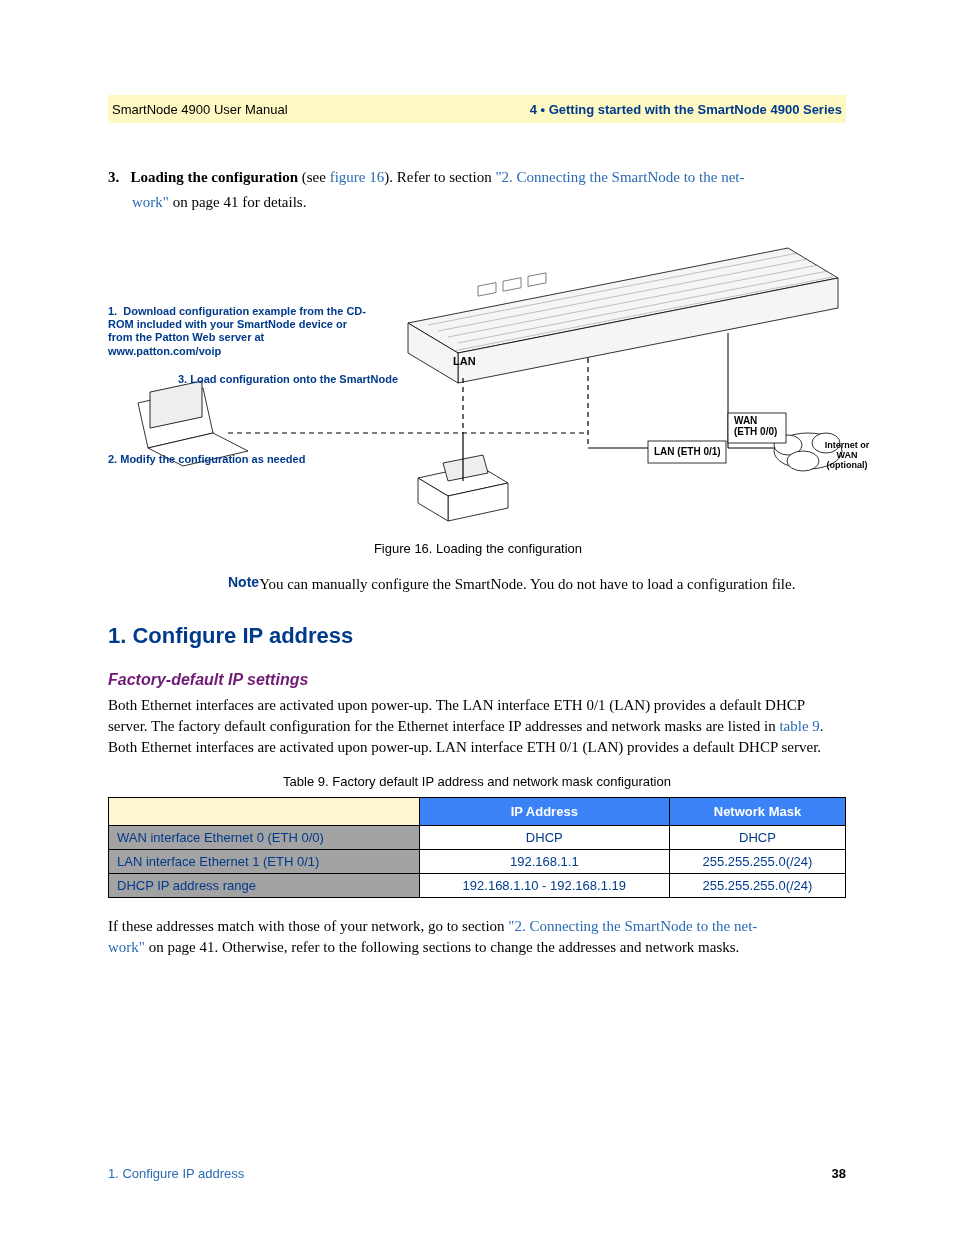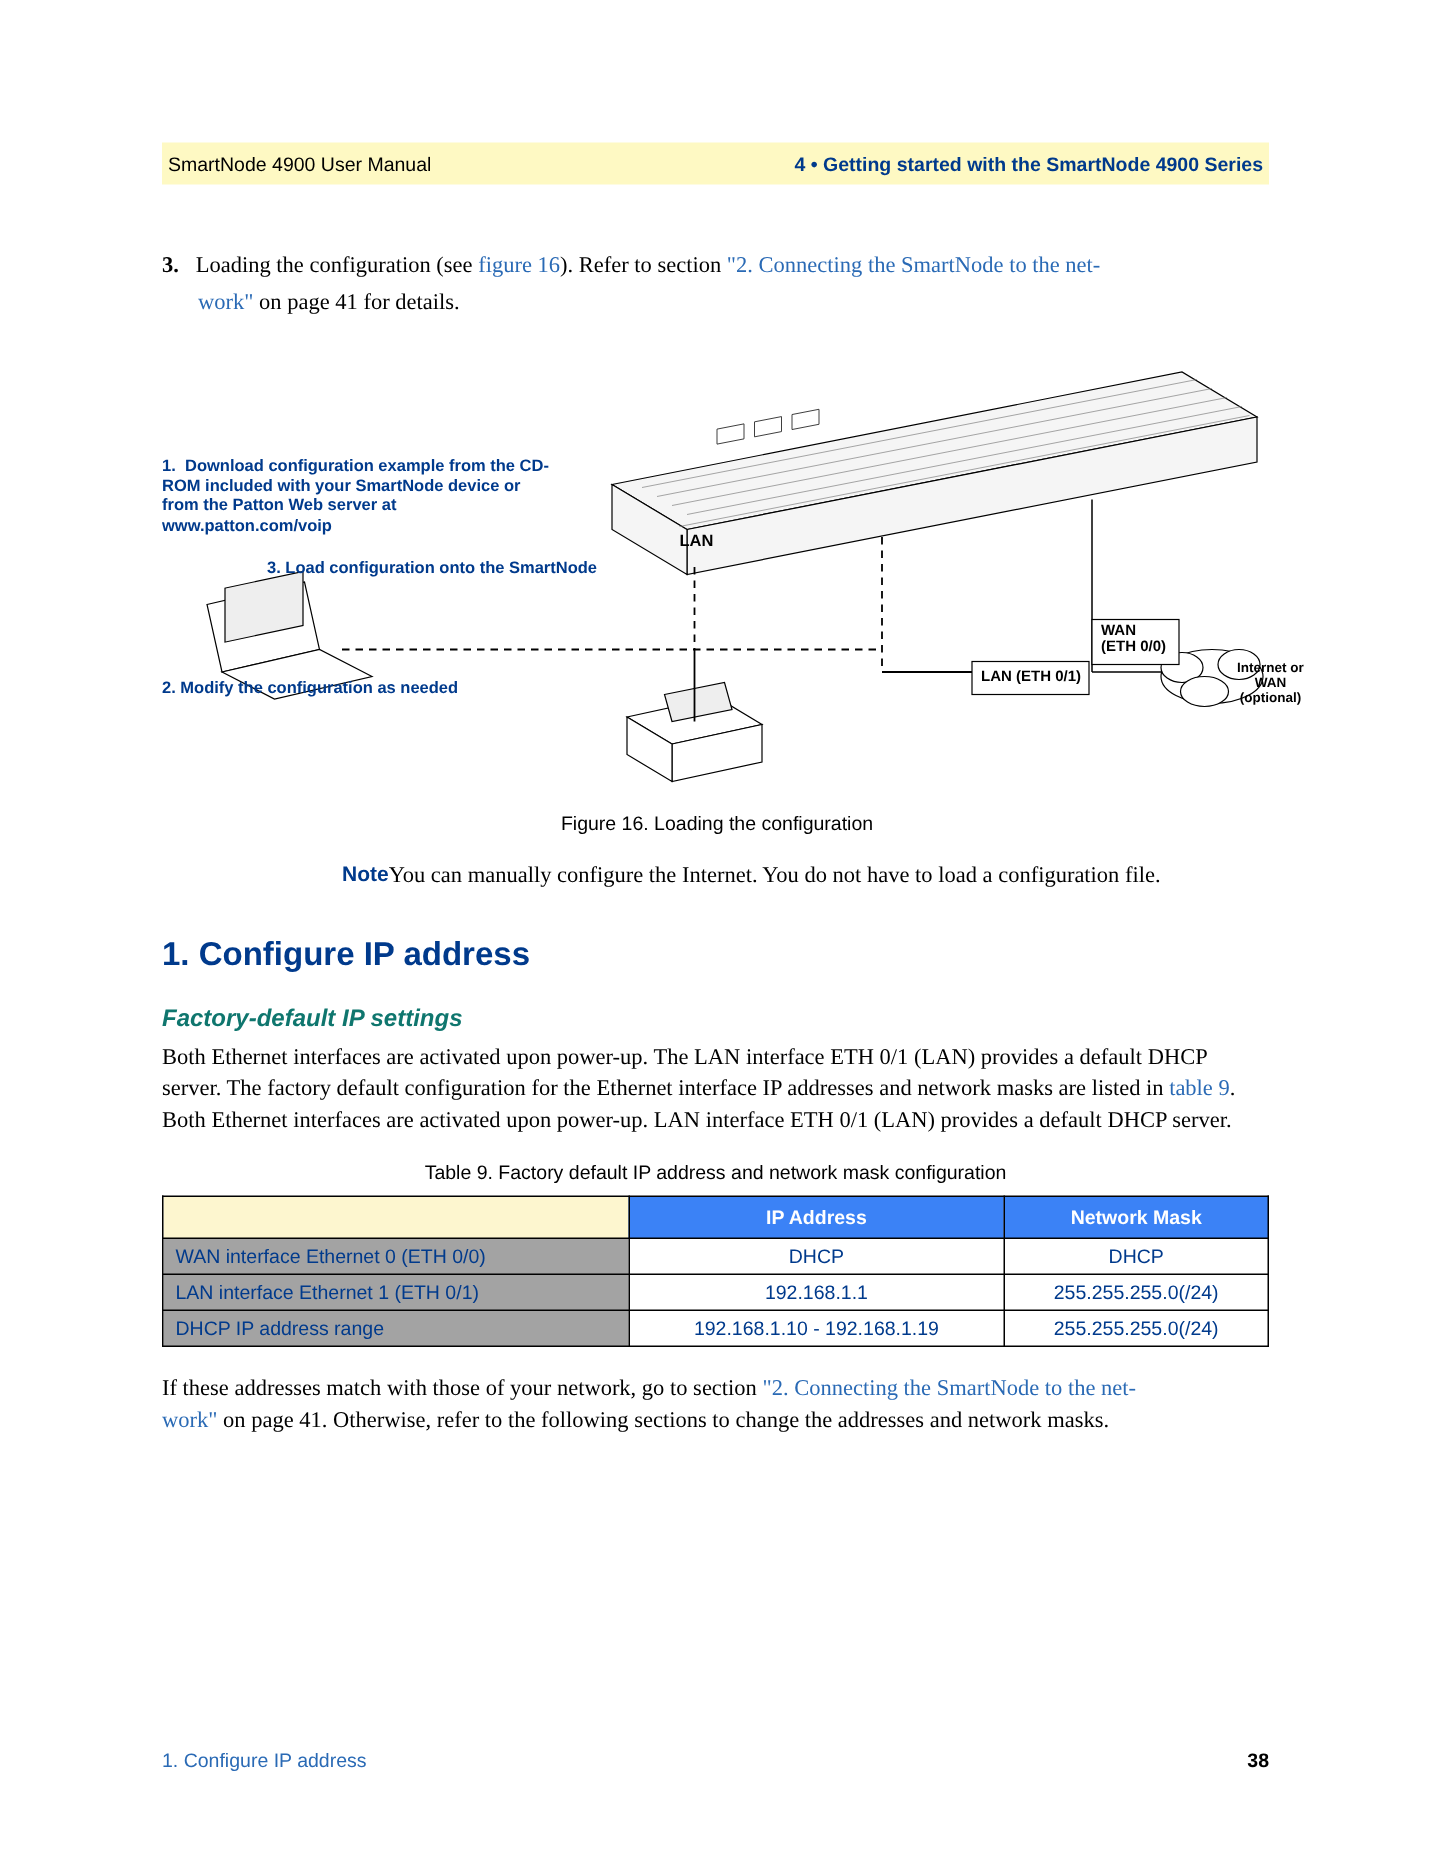--- a/index.html
+++ b/index.html
@@ -30,21 +30,21 @@
   .header-left { color: #000; }
   .header-right { color: #003a8c; font-weight: bold; }
   .step-line {
     font-size: 15px;
     line-height: 1.4;
     margin: 0 0 4px 0;
     padding-left: 24px;
     text-indent: -24px;
   }
   .step-num { font-weight: bold; }
-  .step-bold { font-weight: normal; margin-top: 48px; }
+  .step-bold { font-weight: bold; margin-top: 48px; }
   .link { color: #2a6ab5; }
   .step-cont {
     font-size: 15px;
     line-height: 1.4;
     padding-left: 24px;
     margin: 0 0 20px 0;
   }
   .figure-wrap {
     margin: 0 auto 14px auto;
     width: 740px;
@@ -79,21 +79,21 @@
   }
   h2.sec {
     font-family: Arial, Helvetica, sans-serif;
     color: #003a8c;
     font-size: 22px;
     font-weight: bold;
     margin: 0 0 22px 0;
   }
   h3.sub {
     font-family: Arial, Helvetica, sans-serif;
-    color: #0f766e;
+    color: #701a75;
     font-style: italic;
     font-weight: bold;
     font-size: 16px;
     margin: 0 0 6px 0;
   }
   p.body {
     font-size: 15px;
     line-height: 1.4;
     margin: 0 0 16px 0;
   }
@@ -250,21 +250,21 @@
       <div class="f-label" style="left:708px; top:208px; color:#000; font-size:9px; line-height:1.1; text-align:center; width:62px;">
         <span>Internet or</span><br>
         <span>WAN (optional)</span>
       </div>
     </div>
     <div class="fcap">Figure 16. Loading the configuration</div>
   </div>
 
   <div class="note-row">
     <div class="note-label">Note</div>
-    <div class="note-text">You can manually configure the Internet. You do not have to load a configuration file.</div>
+    <div class="note-text">You can manually configure the SmartNode. You do not have to load a configuration file.</div>
   </div>
 
   <h2 class="sec">1. Configure IP address</h2>
 
   <h3 class="sub">Factory-default IP settings</h3>
 
   <p class="body">
     <span>Both Ethernet interfaces are activated upon power-up. The LAN interface ETH 0/1 (LAN) provides a default DHCP server. The factory default configuration for the Ethernet interface IP addresses and network masks are listed in </span><span class="link">table 9</span><span>. Both Ethernet interfaces are activated upon power-up. LAN interface ETH 0/1 (LAN) provides a default DHCP server.</span>
   </p>
 

